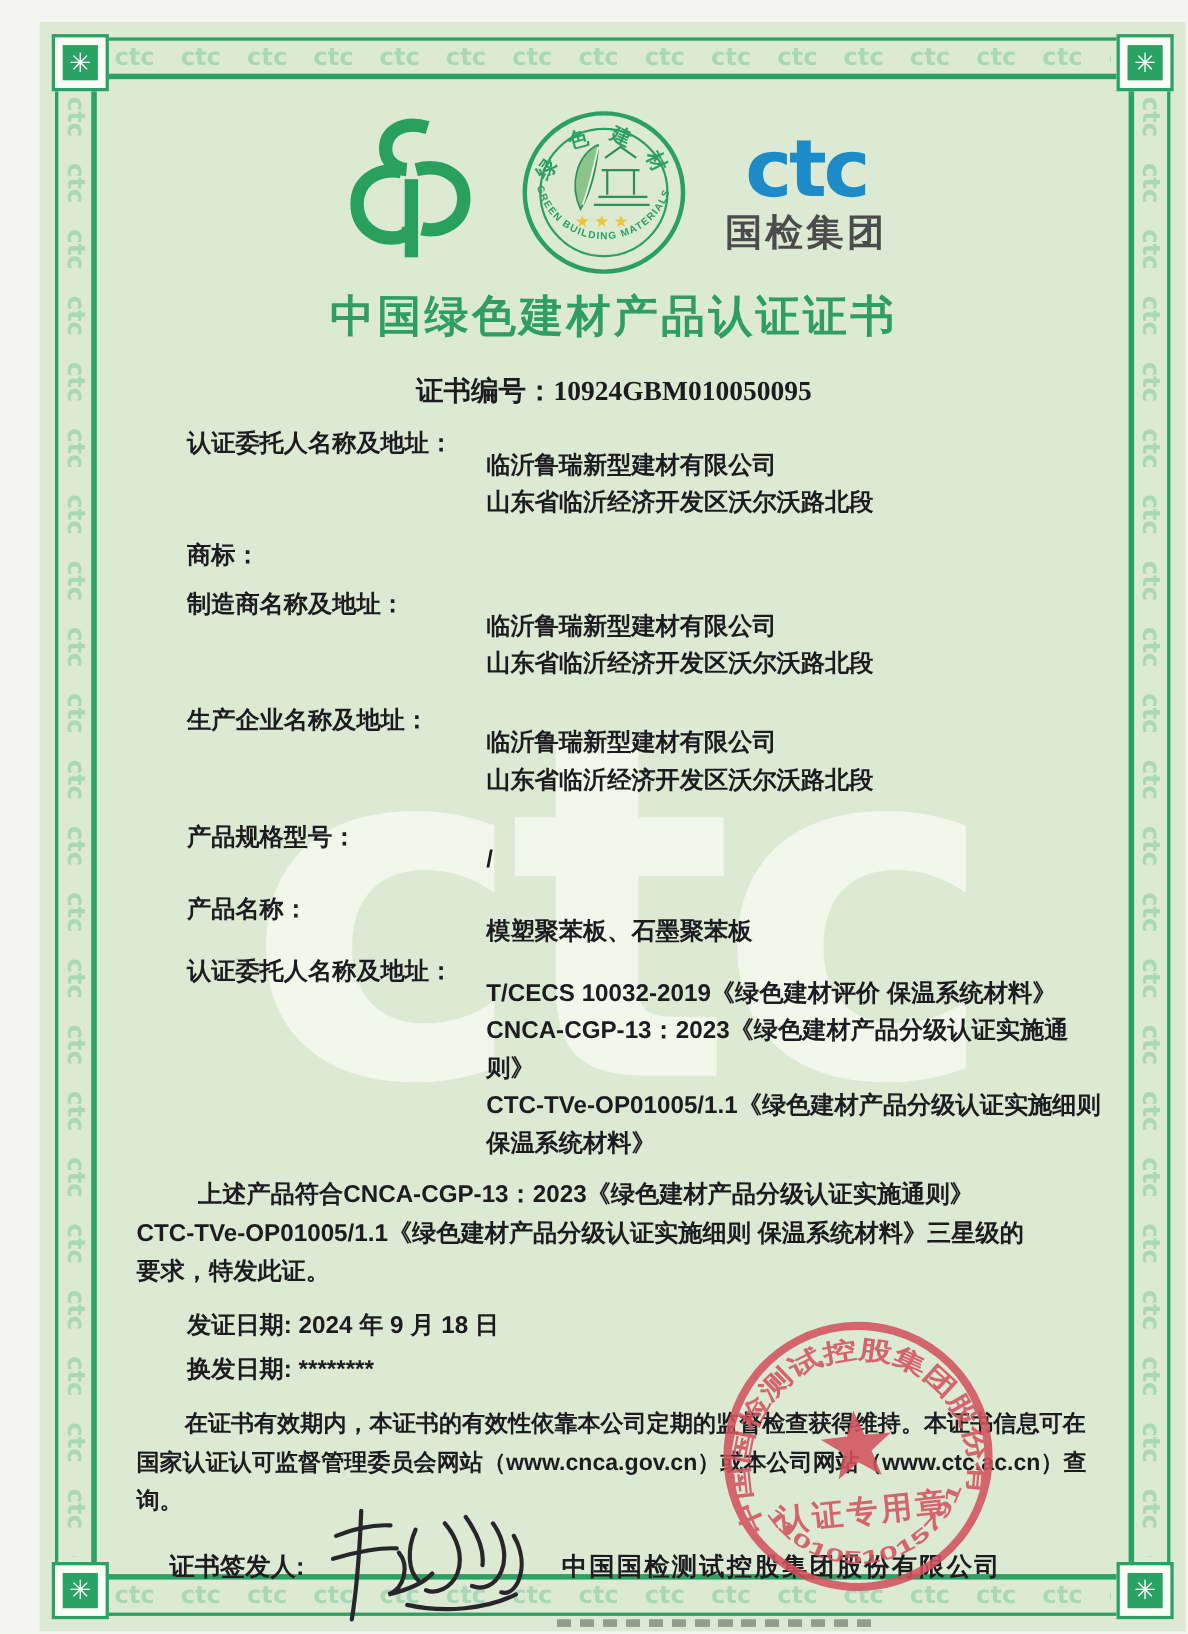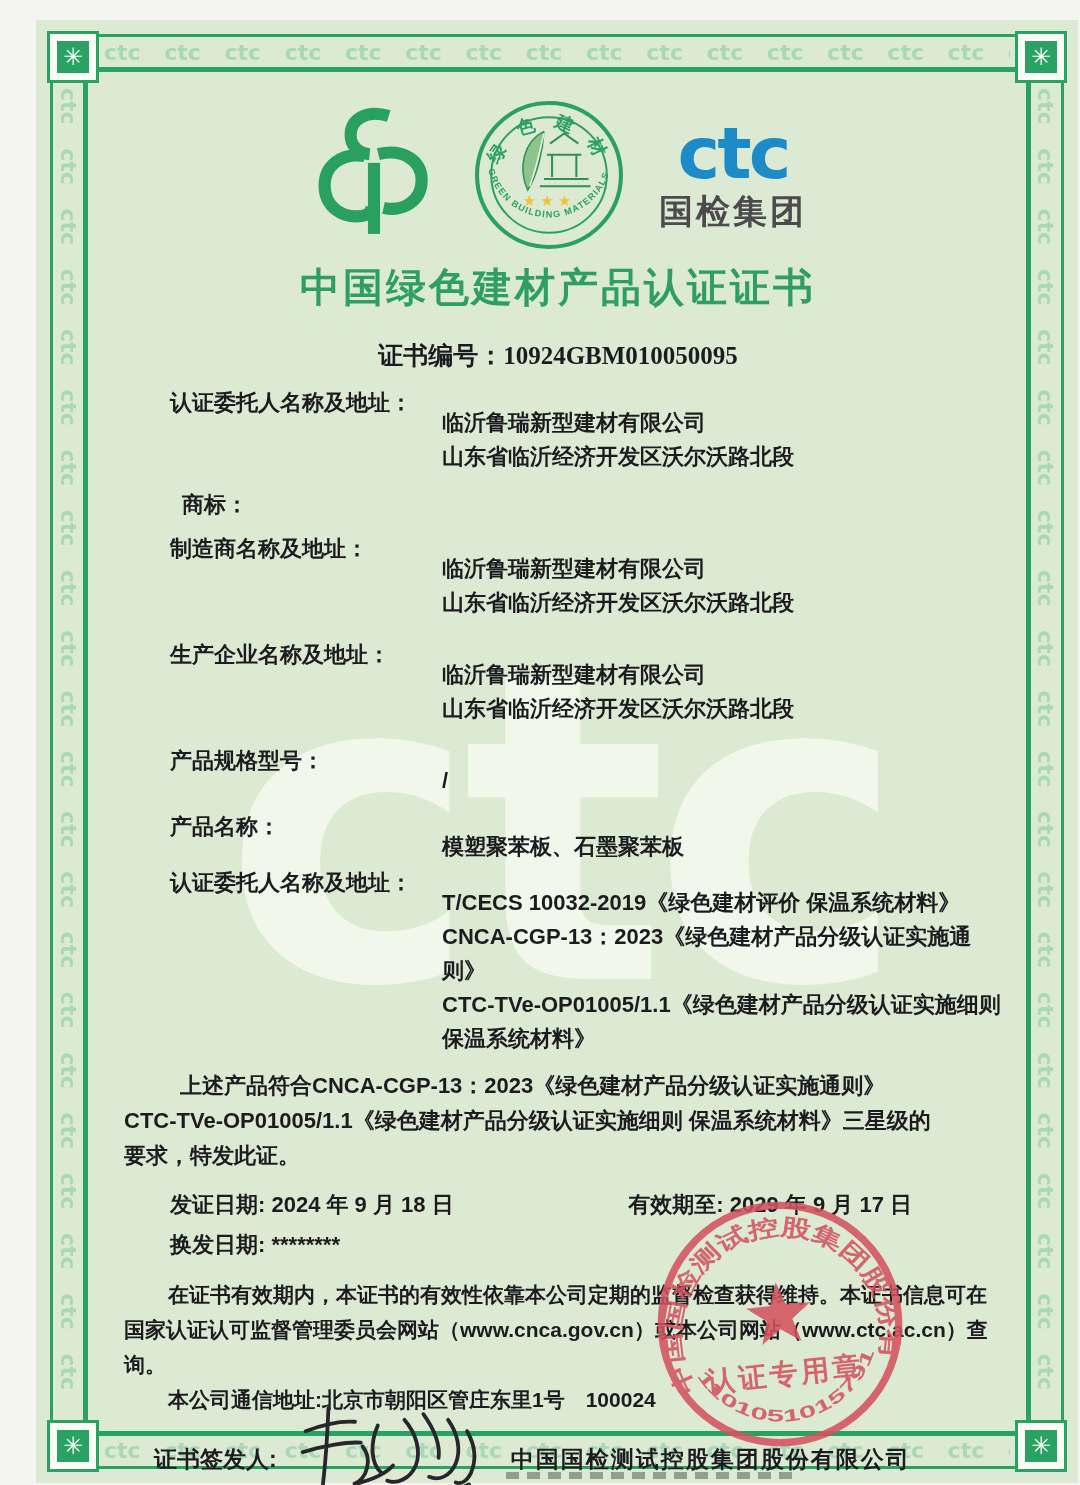--- a/index.html
+++ b/index.html
@@ -46,21 +46,21 @@
   .ctc-sub{color:#4b4b4d;font-size:34px;font-weight:900;letter-spacing:3px;margin-top:4px;}
   .title{margin-top:10px;text-align:center;font-size:40px;font-weight:900;color:#2f9e62;
     letter-spacing:3px;font-family:"Liberation Serif","DejaVu Serif",serif;}
   .certno{margin-top:24px;text-align:center;font-size:25px;font-weight:700;
     font-family:"Liberation Serif","DejaVu Serif",serif;}
   
   .fields{margin-top:14px;padding-left:74px;padding-right:10px;}
   .row{display:flex;align-items:flex-start;}
   .label{width:272px;flex:none;font-size:22px;font-weight:700;line-height:34px;}
   .vals{flex:1;font-size:22px;font-weight:600;line-height:34px;margin-top:20px;}
-  .mt10{margin-top:10px;} .mt12{margin-top:12px;} .mt14{margin-top:14px;margin-left:12px;}
+  .mt10{margin-top:10px;} .mt12{margin-top:12px;} .mt14{margin-top:14px;}
   .mt16{margin-top:16px;} .mt18{margin-top:18px;} .mt22{margin-top:22px;} .mt2{margin-top:2px;}
   
   .compliance{margin-top:12px;padding:0 16px 0 28px;font-size:22px;font-weight:600;line-height:35px;}
   .compliance .indent{text-indent:56px;}
   
   .dates{margin-top:16px;padding-left:74px;font-size:22px;font-weight:600;}
   .dates-row{display:flex;line-height:32px;gap:44px;}
   .valid-group{margin-left:auto;padding-right:108px;}
   .renew-row{margin-top:8px;line-height:32px;}
   
@@ -203,29 +203,27 @@
 
     <div class="compliance">
       <div class="indent">上述产品符合CNCA-CGP-13：2023《绿色建材产品分级认证实施通则》</div>
       <div>CTC-TVe-OP01005/1.1《绿色建材产品分级认证实施细则 保温系统材料》三星级的</div>
       <div>要求，特发此证。</div>
     </div>
 
     <div class="dates">
       <div class="dates-row">
         <div><span>发证日期:</span> <span>2024 年 9 月 18 日</span></div>
-        <div class="valid-group"><span>有效期至:</span> <span>2029 年 9 月 17 日</span></div>
       </div>
       <div class="renew-row"><span>换发日期:</span> <span>********</span></div>
     </div>
 
     <div class="footnote">
       <div class="indent">在证书有效期内，本证书的有效性依靠本公司定期的监督检查获得维持。本证书信息可在</div>
       <div>国家认证认可监督管理委员会网站（www.cnca.gov.cn）或本公司网站（www.ctc.ac.cn）查询。</div>
-      <div class="indent">本公司通信地址:北京市朝阳区管庄东里1号　100024</div>
     </div>
 
     <div class="signrow">
       <span class="sign-label">证书签发人:</span>
       <svg class="signature-svg" viewBox="0 0 240 130">
         <g fill="none" stroke="#26262b" stroke-width="4" stroke-linecap="round">
           <path d="M52,16 C51,42 48,88 43,120"></path>
           <path d="M28,40 C46,33 66,29 80,30"></path>
           <path d="M25,62 C47,55 72,51 86,52"></path>
           <path d="M88,56 C98,68 94,90 78,96 C95,92 112,85 120,76"></path>

